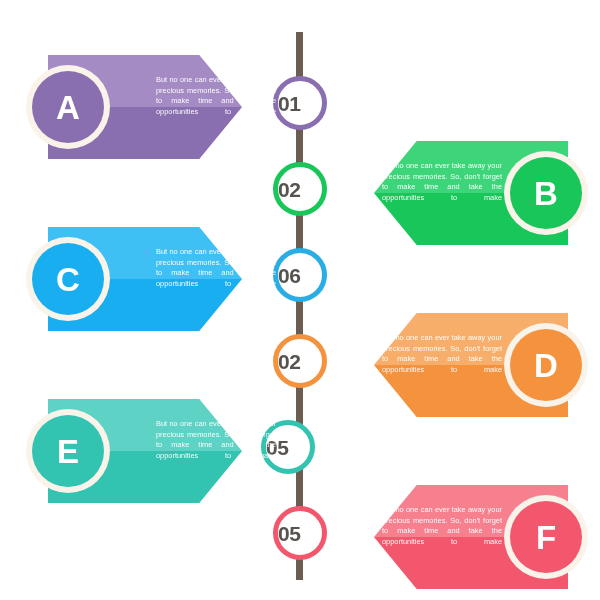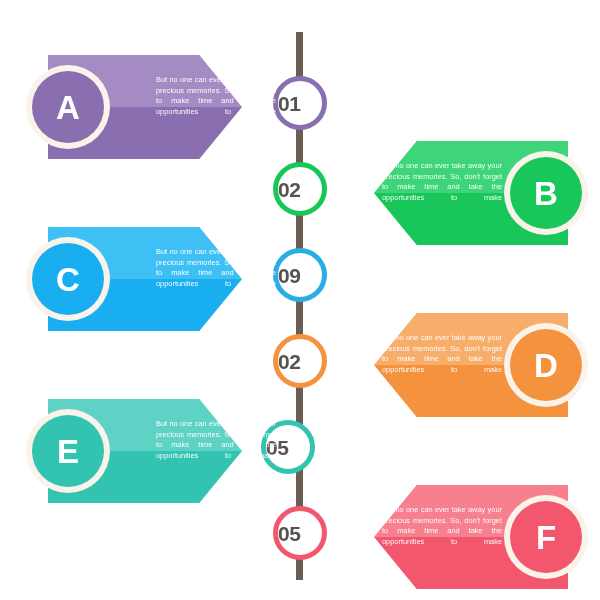--- a/index.html
+++ b/index.html
@@ -226,21 +226,21 @@
       </div>
     </div>
   <div id="markers-container">
       <div class="marker" style="top: 76px; left: 273px; border-color: rgb(138, 111, 176);">
         <span class="marker-label">01</span>
       </div>
       <div class="marker" style="top: 162px; left: 273px; border-color: rgb(25, 198, 89);">
         <span class="marker-label">02</span>
       </div>
       <div class="marker" style="top: 248px; left: 273px; border-color: rgb(41, 173, 228);">
-        <span class="marker-label">09</span>
+        <span class="marker-label">06</span>
       </div>
       <div class="marker" style="top: 334px; left: 273px; border-color: rgb(244, 146, 61);">
         <span class="marker-label">02</span>
       </div>
       <div class="marker" style="top: 420px; left: 261px; border-color: rgb(50, 195, 177);">
         <span class="marker-label">05</span>
       </div>
       <div class="marker" style="top: 506px; left: 273px; border-color: rgb(242, 87, 109);">
         <span class="marker-label">05</span>
       </div>

